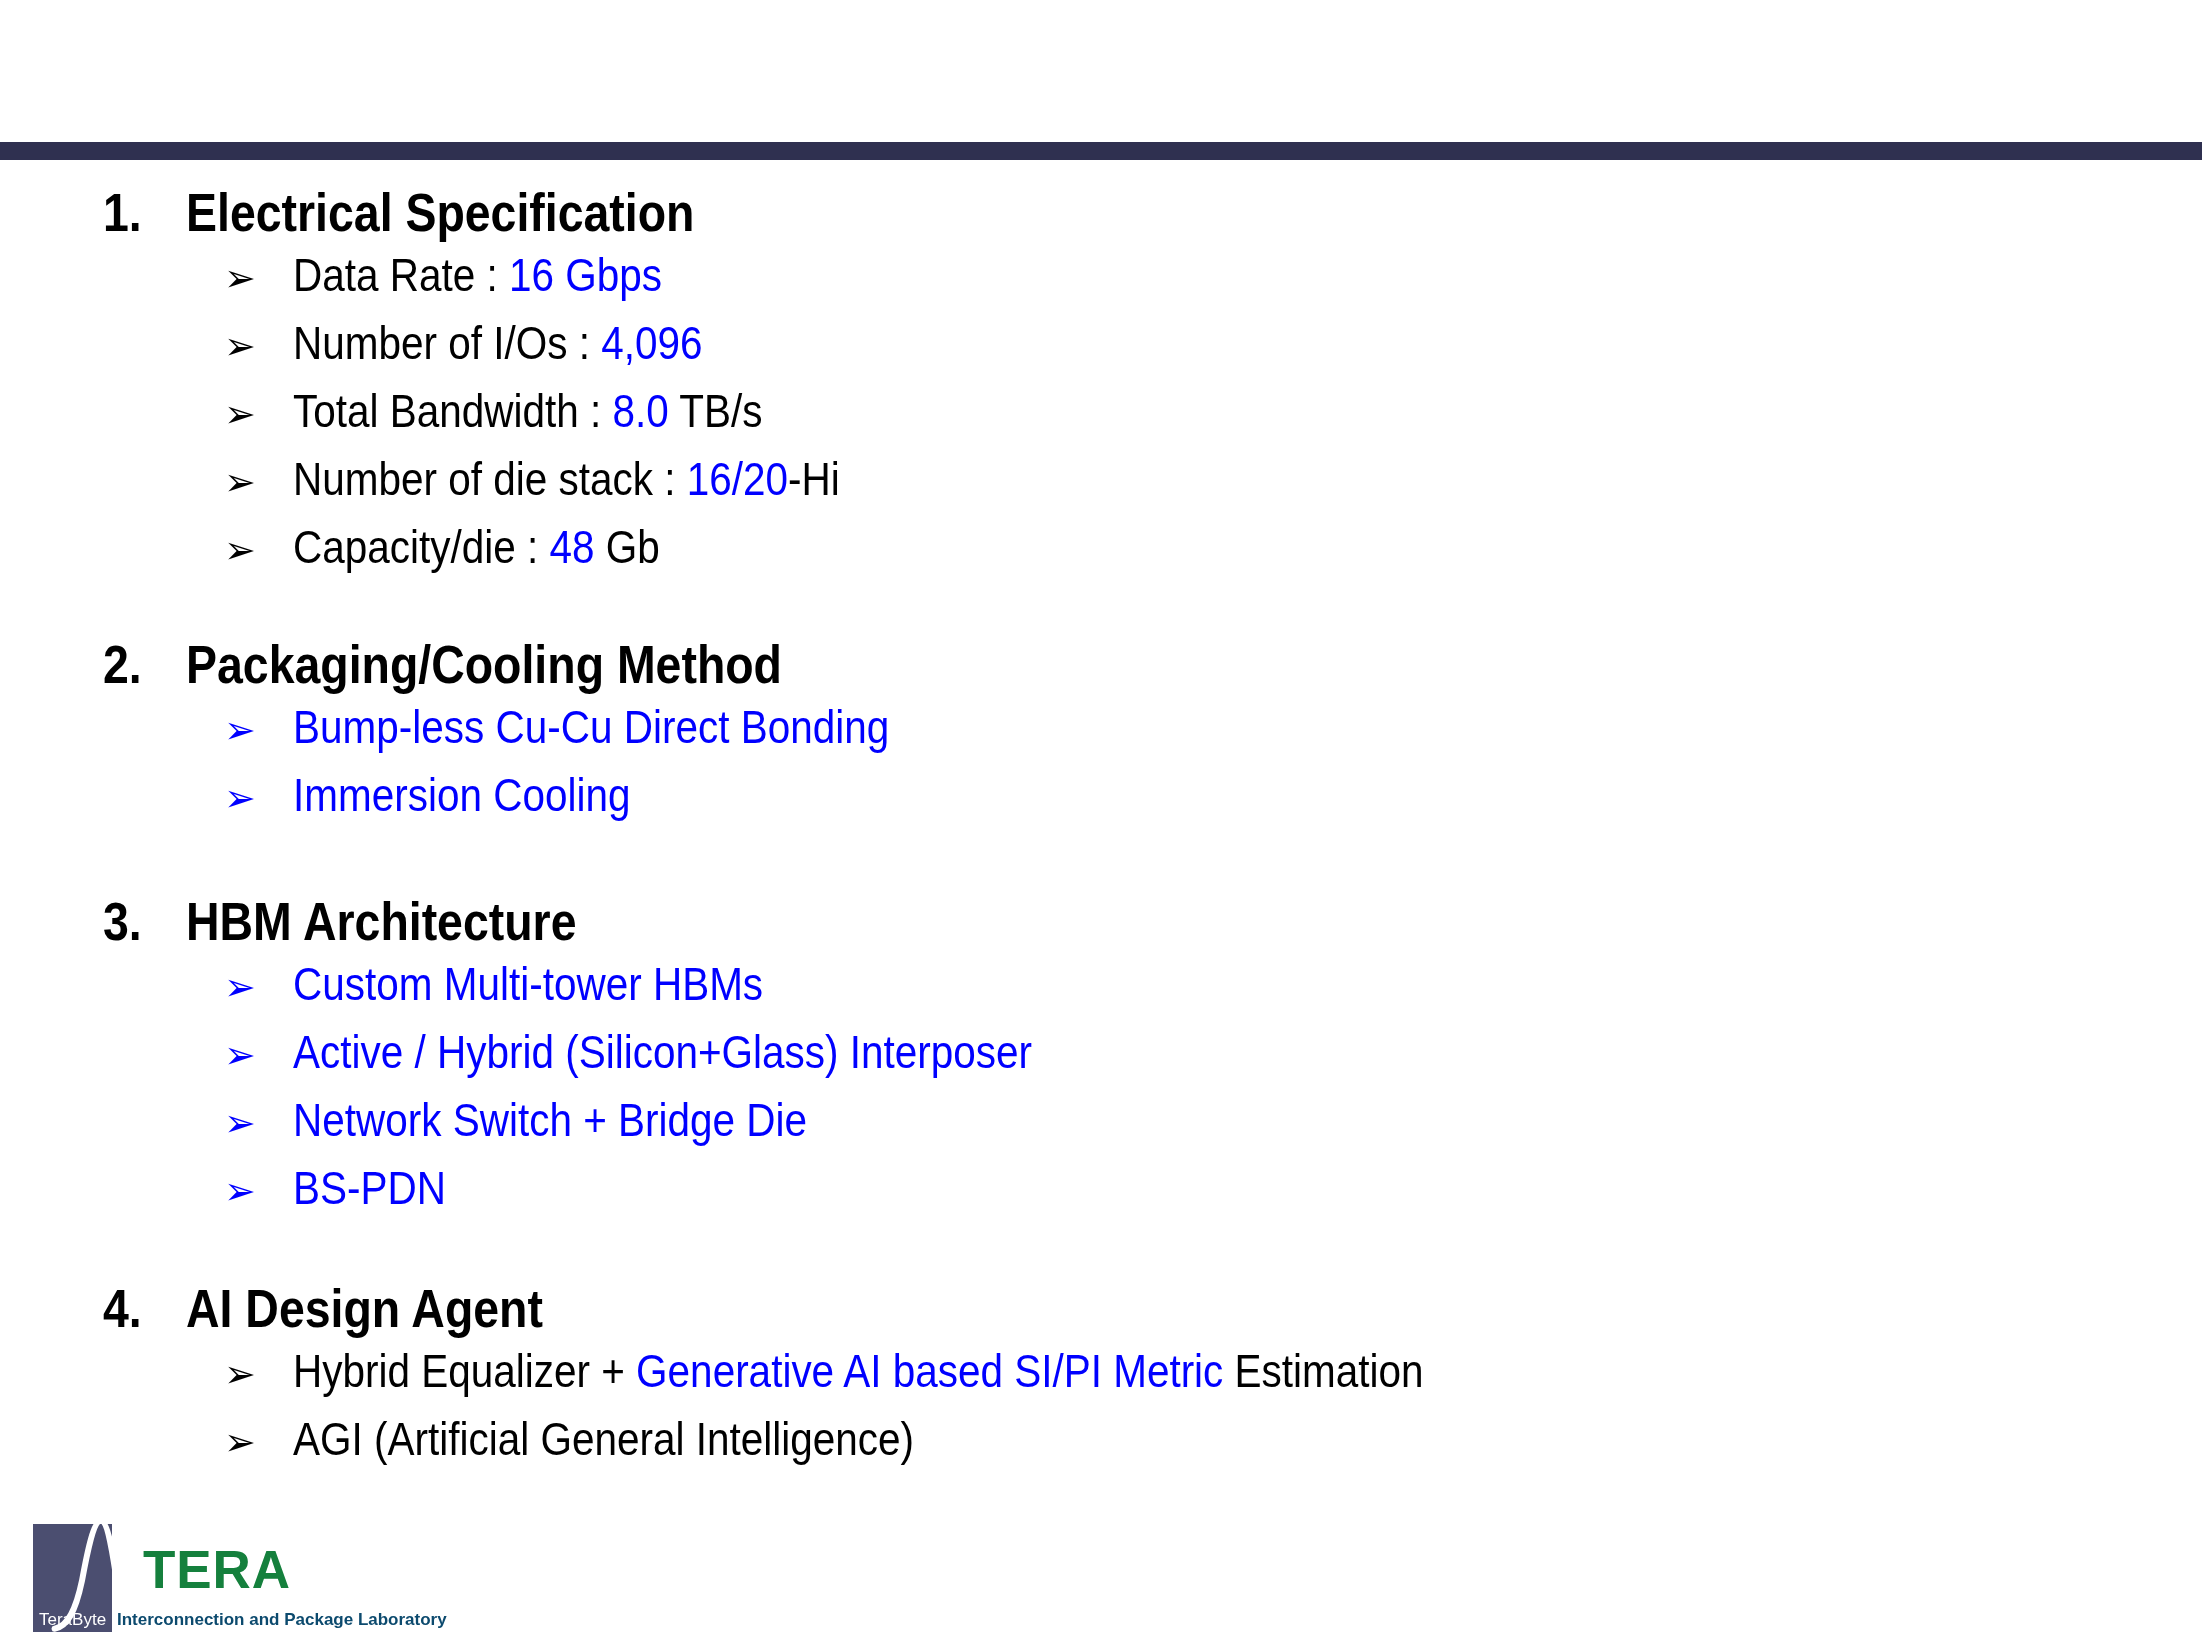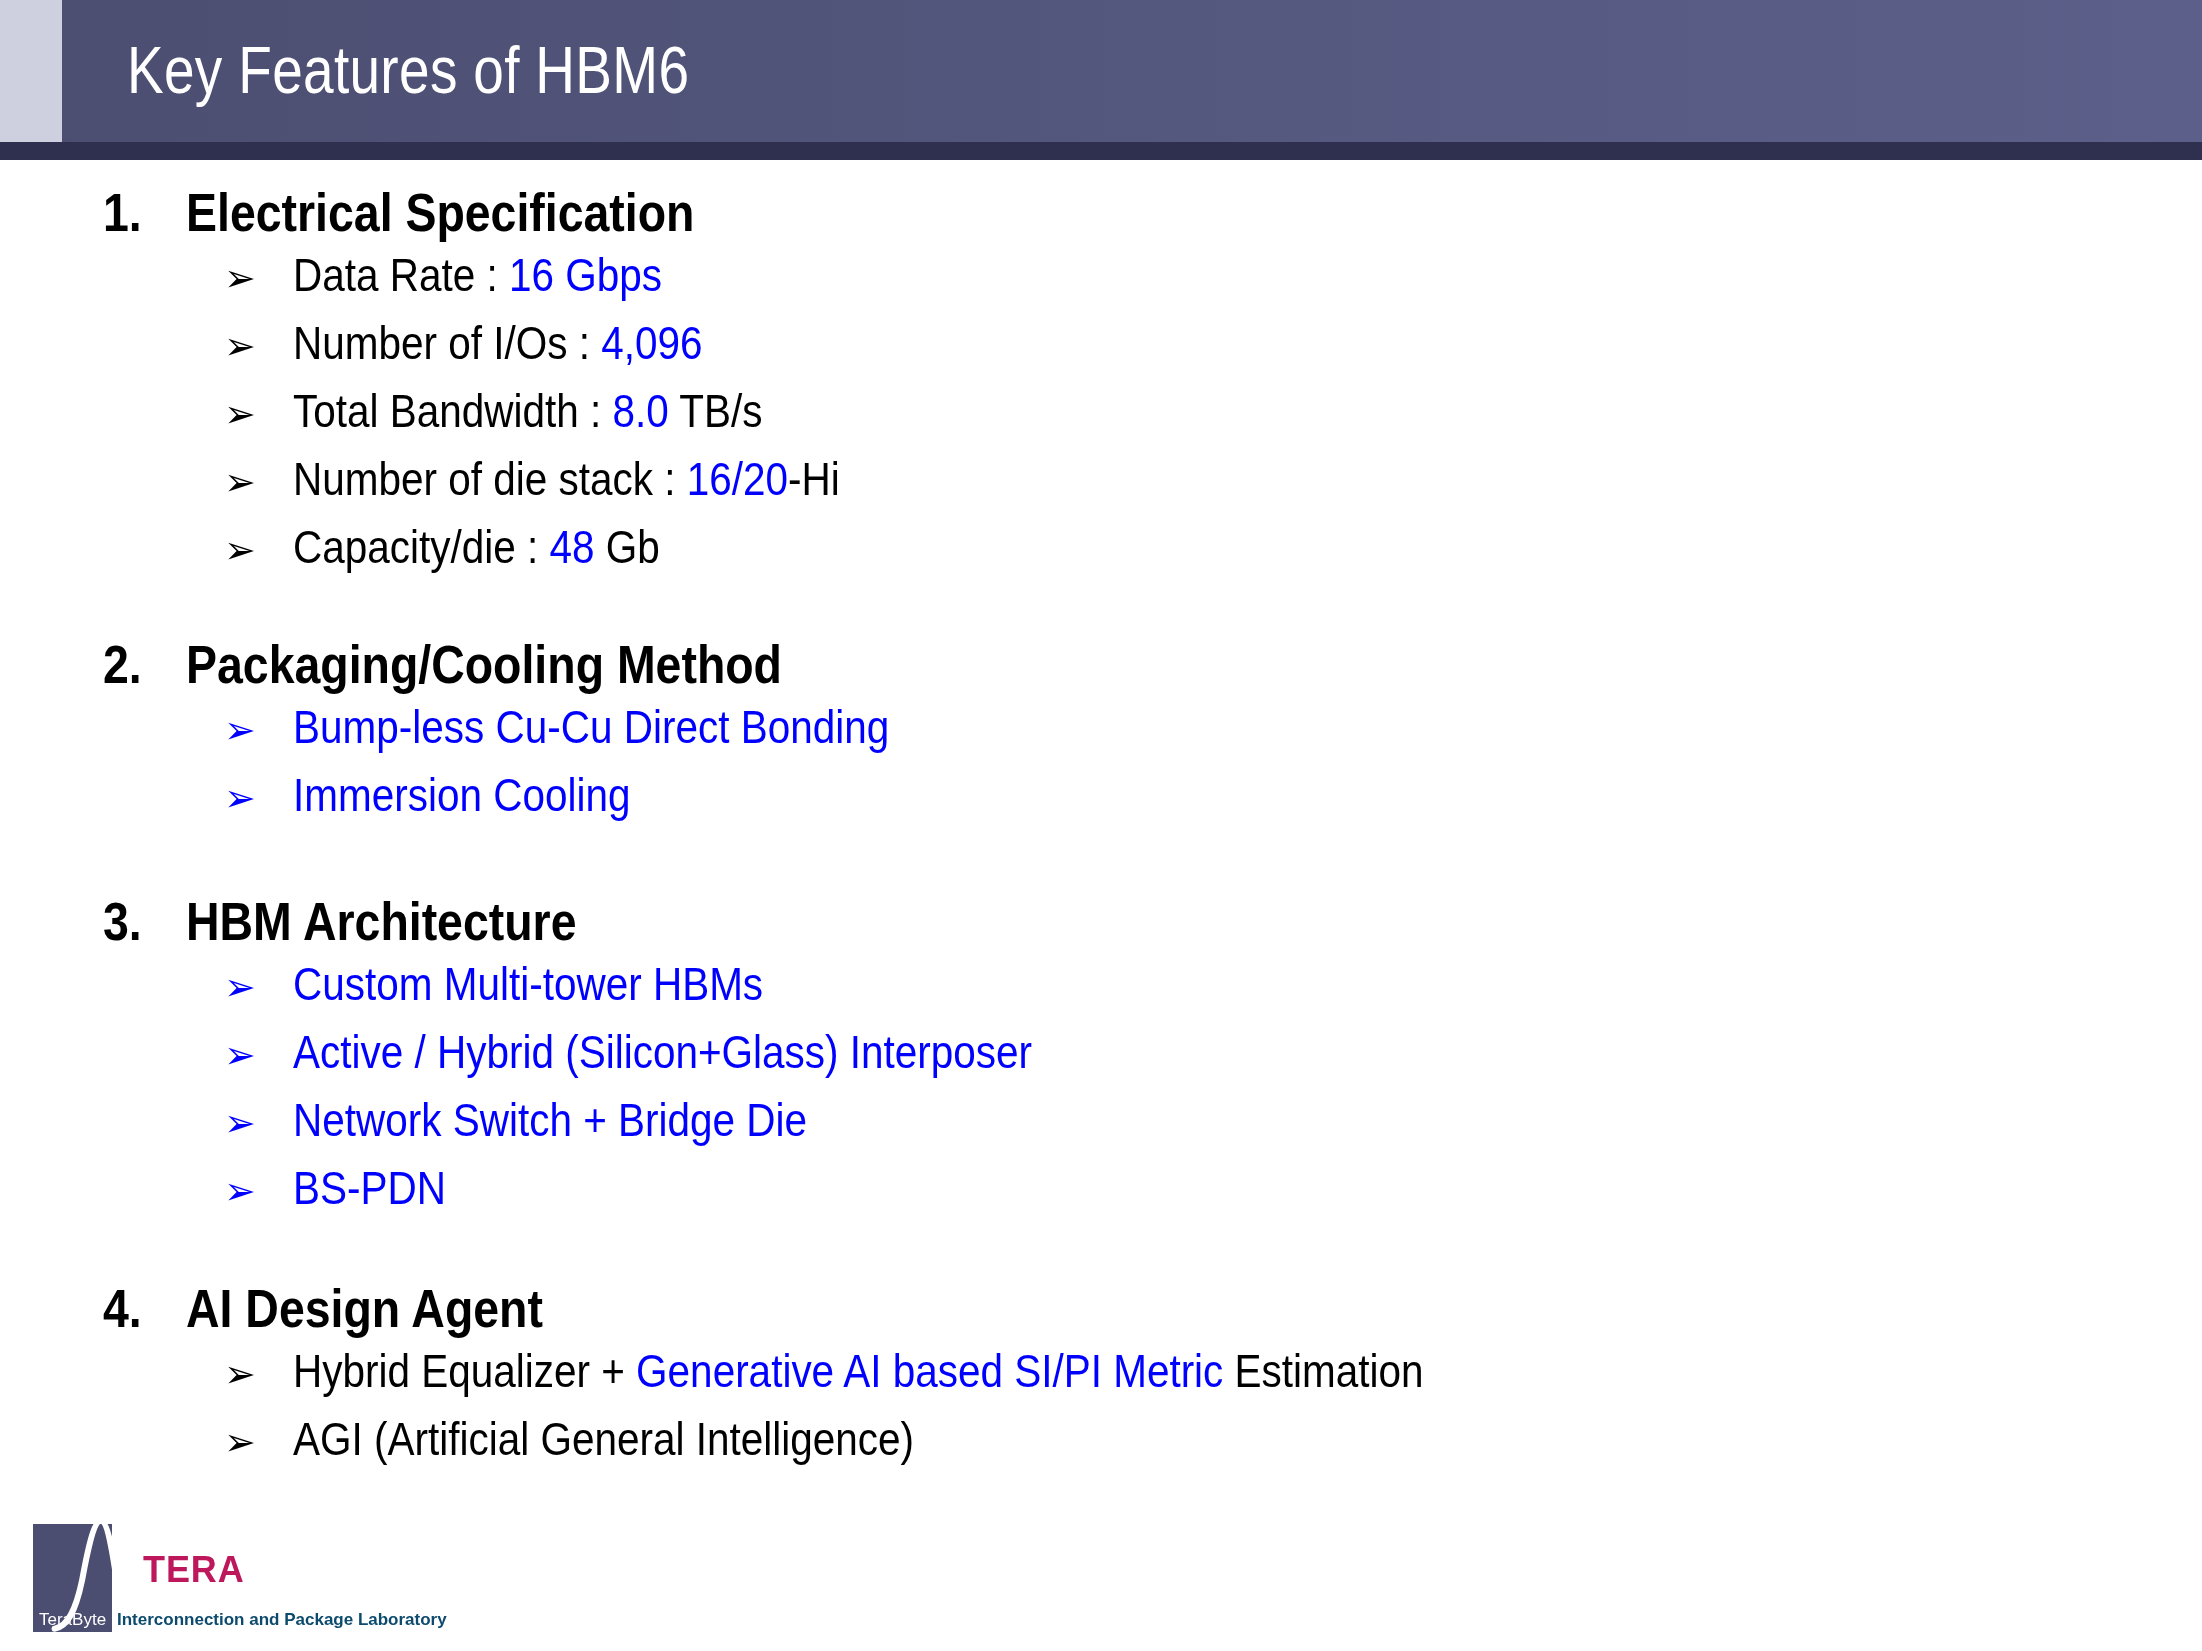--- a/index.html
+++ b/index.html
@@ -106,42 +106,38 @@
 
   .tera-logo { position: absolute; left: 33px; top: 17px; width: 361px; height: 120px; }
   .tera-square {
     position: absolute; left: 0; top: 5.2px;
     width: 79px; height: 108px;
     background: #4b4e70;
   }
   .tera-wave { position: absolute; left: 15.5px; top: 0px; width: 198px; height: 120px; }
   .tera-word {
     position: absolute; left: 110px; top: 24px;
-    font-size: 36px; font-weight: bold; color: #be185d;
+    font-size: 53px; font-weight: bold; color: #15803d;
     letter-spacing: 0.9px; line-height: 53px;
   }
   .tera-byte {
     position: absolute; left: 6px; top: 91px;
     font-size: 17px; font-weight: normal; color: #ffffff; line-height: 19px;
   }
   .tera-sub {
     position: absolute; left: 84px; top: 91px;
     font-size: 17px; font-weight: bold; color: #0c4a6e; line-height: 19px;
     white-space: nowrap;
   }
 </style>
 </head>
 <body>
 
 <div class="slide">
 
-  <div class="header-band">
-    <div class="header-left-strip"></div>
-    <div class="header-title">Key Features of HBM6</div>
-  </div>
   <div class="header-underbar"></div>
 
   <div class="body-area" id="body-area">
       <div class="section" style="top: 20.6px;">
         <div class="sec-head">
           <span class="sec-num">1.</span>
           <span class="sec-title">Electrical Specification</span>
         </div>
         <div class="bullet-row">
           <span class="bullet-mark mark-black">➢</span>

